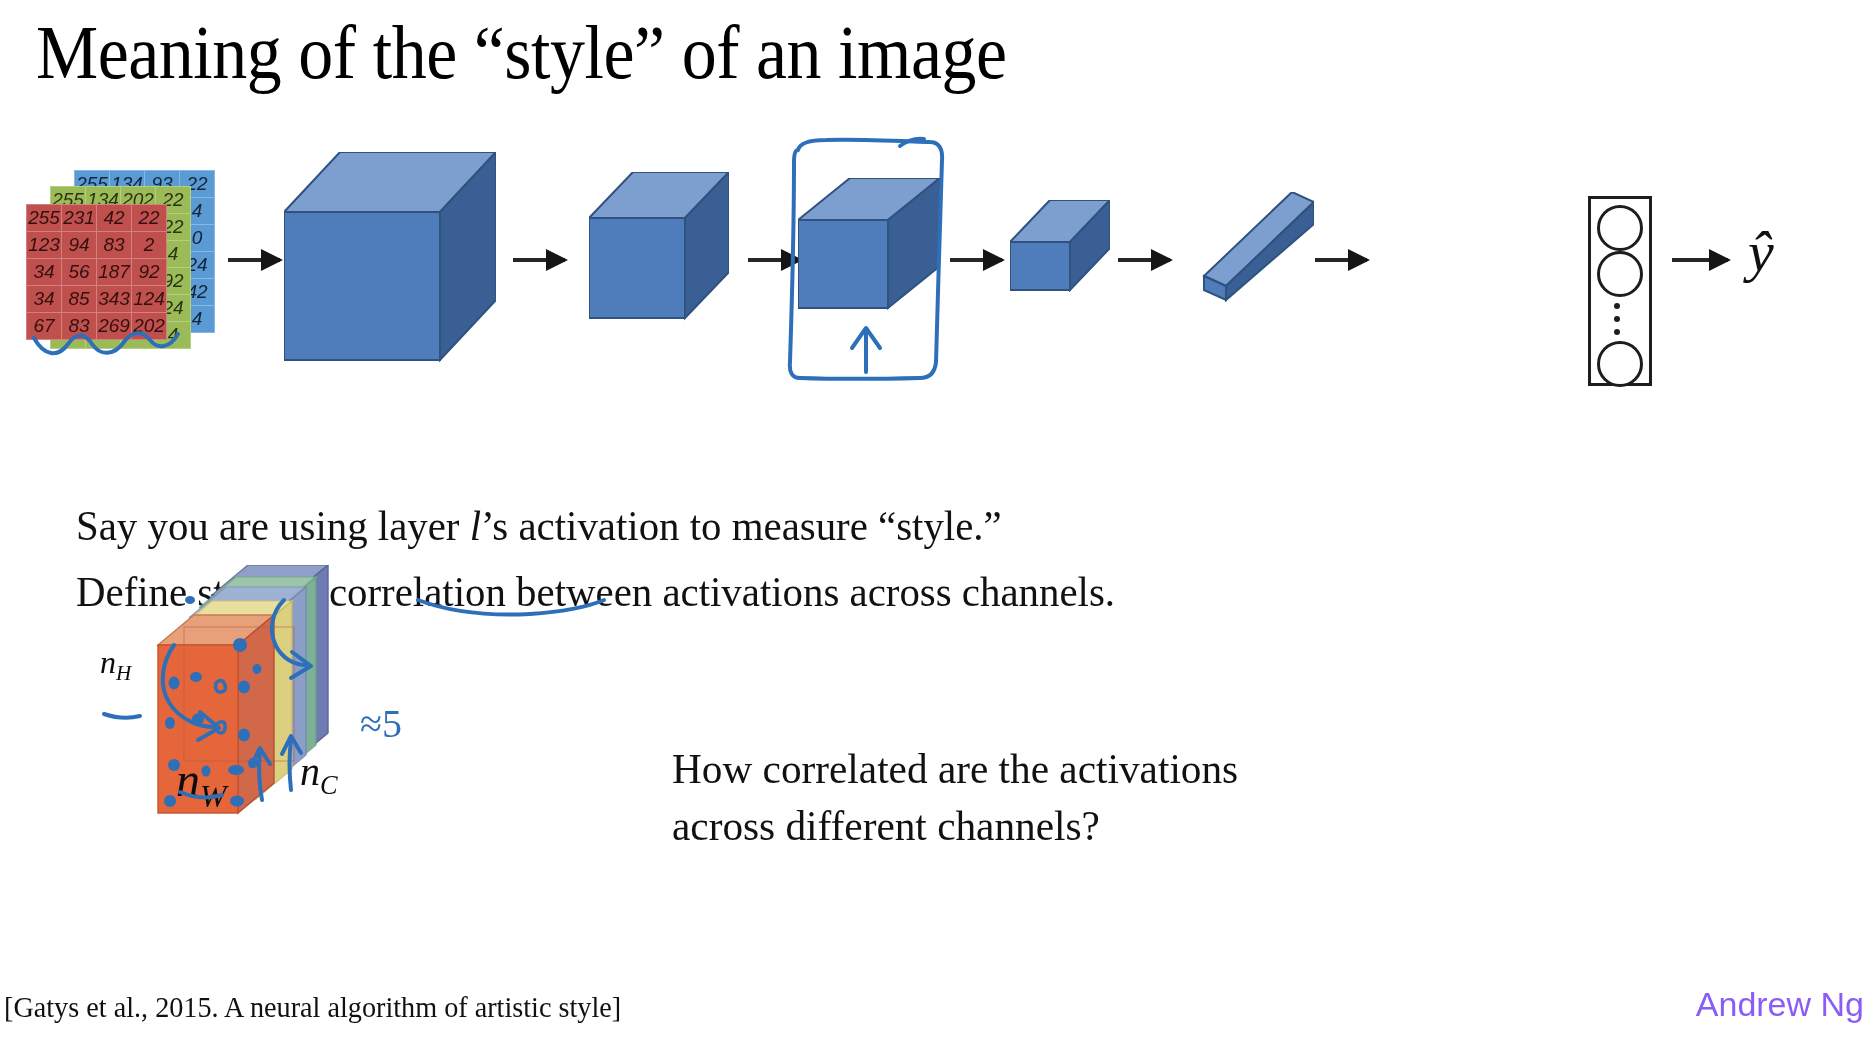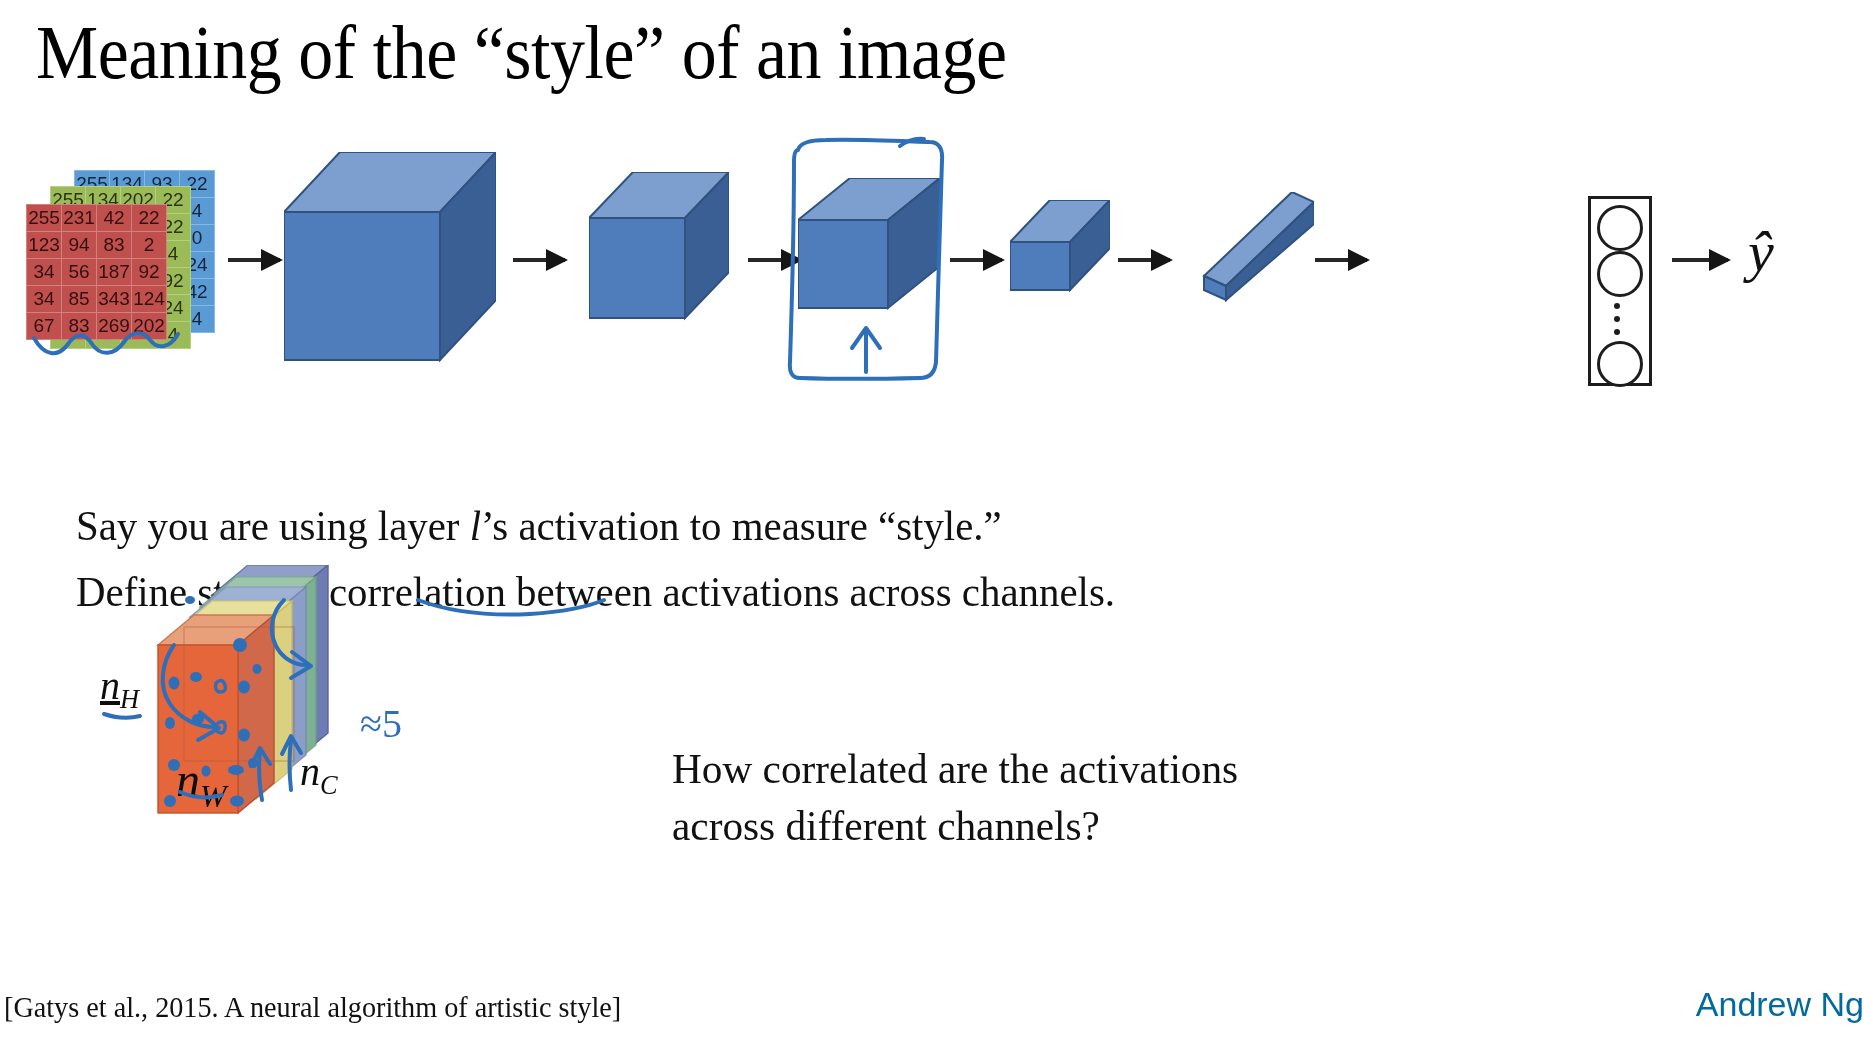--- a/index.html
+++ b/index.html
@@ -43,21 +43,21 @@
     padding: 0;
     overflow: hidden;
   }
   .layer-blue  { left: 48px; top: 0px;  background:#5b9bd5; border:1px solid #4a86bd; }
   .layer-blue td { border:1px solid #86b9e0; color:#10243a; }
   .layer-green { left: 24px; top: 16px; background:#9bbb59; border:1px solid #86a64c; }
   .layer-green td { border:1px solid #b4cf7e; color:#2b3313; }
   .layer-red   { left: 0px;  top: 34px; background:#c0504d; border:1px solid #a84340; }
   .layer-red td { border:1px solid #d2817f; color:#33100f; }
 
-  .clip-wrap { position:absolute; left:0; top:0; width:200px; height:190px; overflow:hidden; }
+  .clip-wrap { position:absolute; left:0; top:0; width:200px; height:190px; overflow:hidden;font-style:italic; }
 
   
   .box3d { position:absolute; }
 
   
   .arrow { position:absolute; height:4px; background:#262626; }
   .arrow::after {
     content:""; position:absolute; right:-3px; top:-9px;
     border-left:22px solid #151515;
     border-top:11px solid transparent;
@@ -91,21 +91,21 @@
     font-size: 30px;
     white-space: nowrap;
     color:#111;
     transform: scaleX(0.94);
     transform-origin: left top;
   }
   #author {
     right: 0px; top: 985px;
     font-size: 34px;
     font-family: "Liberation Sans", sans-serif;
-    color:#0369a1;
+    color:#8b5cf6;
     white-space: nowrap;
   }
 
   
   .mathlabel {
     font-family: "Liberation Serif", serif;
     font-style: italic;
     color:#0d0d0d;
     white-space: nowrap;
   }
@@ -372,21 +372,21 @@
       <ellipse cx="113" cy="198" rx="5" ry="5"></ellipse>
       <ellipse cx="117" cy="104" rx="4.5" ry="5"></ellipse>
     </g>
     <g fill="none" stroke="#2f6fb8" stroke-width="3.5" stroke-linecap="round">
       <path d="M76,118 q6,-6 9,2 q2,7 -5,7 q-6,-1 -4,-8"></path>
       <path d="M78,158 q8,-4 7,5 q-1,7 -7,4"></path>
     </g>
   </svg>
 </div>
 
-<div class="abs mathlabel" style="left:100px; top:662px; font-size:40px;text-decoration:underline;">
+<div class="abs mathlabel" style="left:100px; top:644px; font-size:32px;">
   <span>n</span><sub>H</sub>
 </div>
 
 <div class="abs mathlabel" style="left:176px; top:752px; font-size:48px;">
   <span>n</span><sub>W</sub>
 </div>
 
 <div class="abs mathlabel" style="left:300px; top:748px; font-size:40px;">
   <span>n</span><sub>C</sub>
 </div>

